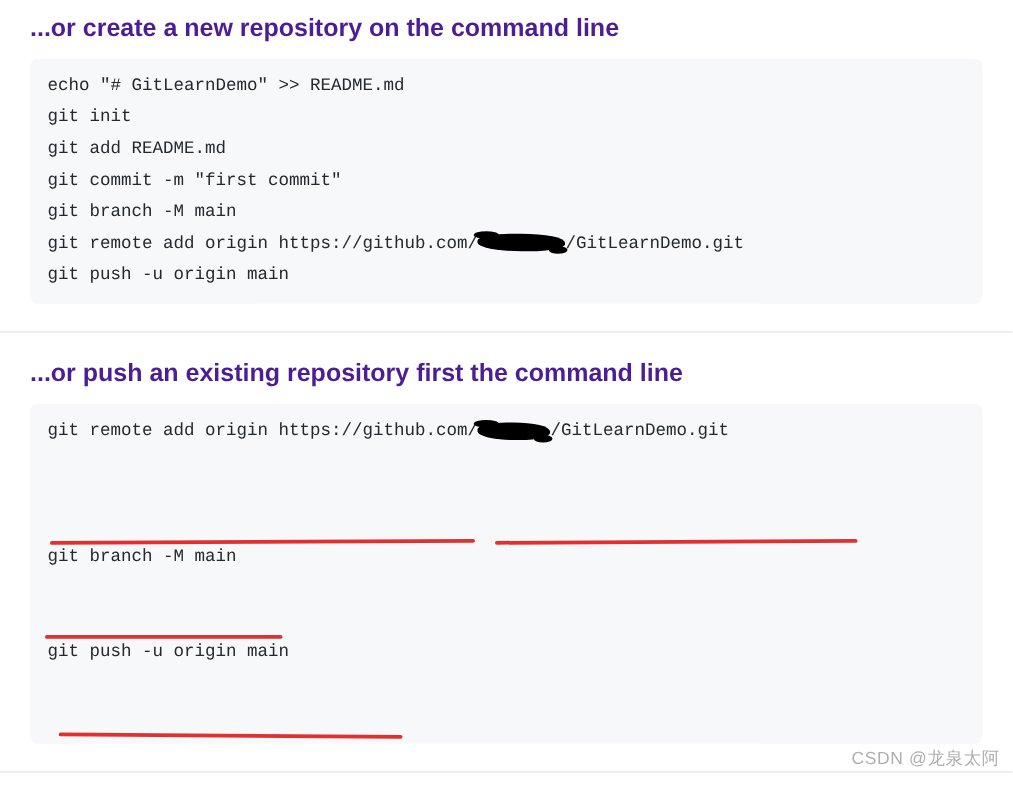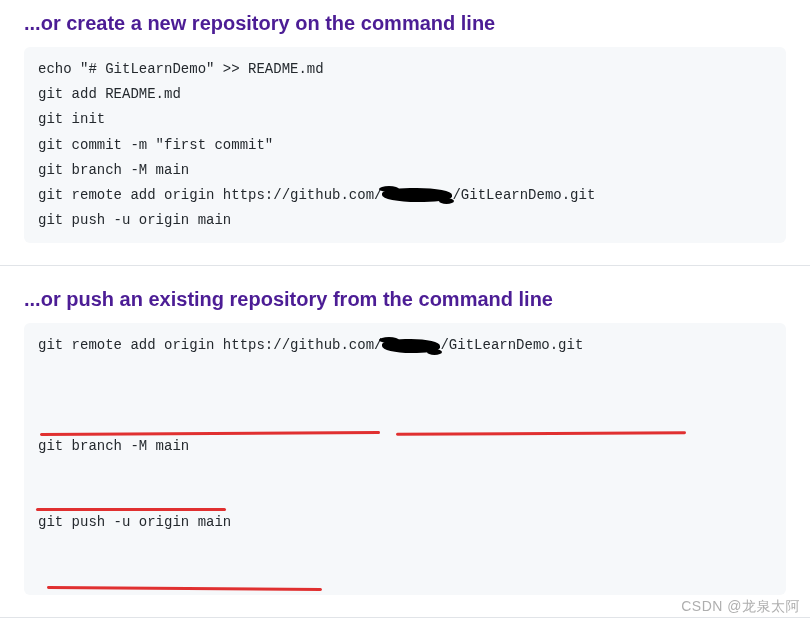--- a/index.html
+++ b/index.html
@@ -21,33 +21,33 @@
   </style>
 </head>
 <body>
 
 <div class="spacer-top"></div>
 
 <div class="section">
   <h3>...or create a new repository on the command line</h3>
   <div class="code-block">
     <span class="code-line">echo "# GitLearnDemo" &gt;&gt; README.md</span>
+    <span class="code-line">git init</span>
     <span class="code-line">git add README.md</span>
-    <span class="code-line">git init</span>
     <span class="code-line">git commit -m "first commit"</span>
     <span class="code-line">git branch -M main</span>
     <span class="code-line"><span>git remote add origin https://github.com/</span><span class="scribble"></span><span>/GitLearnDemo.git</span></span>
     <span class="code-line">git push -u origin main</span>
   </div>
 </div>
 
 <div class="divider"></div>
 
 <div class="section">
-  <h3>...or push an existing repository from the command line</h3>
+  <h3>...or push an existing repository first the command line</h3>
   <div class="code-block">
     <span class="code-line"><span>git remote add origin https://github.com/</span><span class="scribble small"></span><span>/GitLearnDemo.git</span>
       <span class="redline wave" style="left:2px; bottom:-1px; width:340px;"></span>
       <span class="redline wave" style="left:358px; bottom:-1px; width:290px;"></span>
     </span>
     <span class="code-line"><span>git branch -M main</span>
       <span class="redline" style="left:-2px; bottom:-1px; width:190px;"></span>
     </span>
     <span class="code-line"><span>git push -u origin main</span>
       <span class="redline" style="left:9px; bottom:-4px; width:275px; transform:rotate(0.4deg);"></span>

